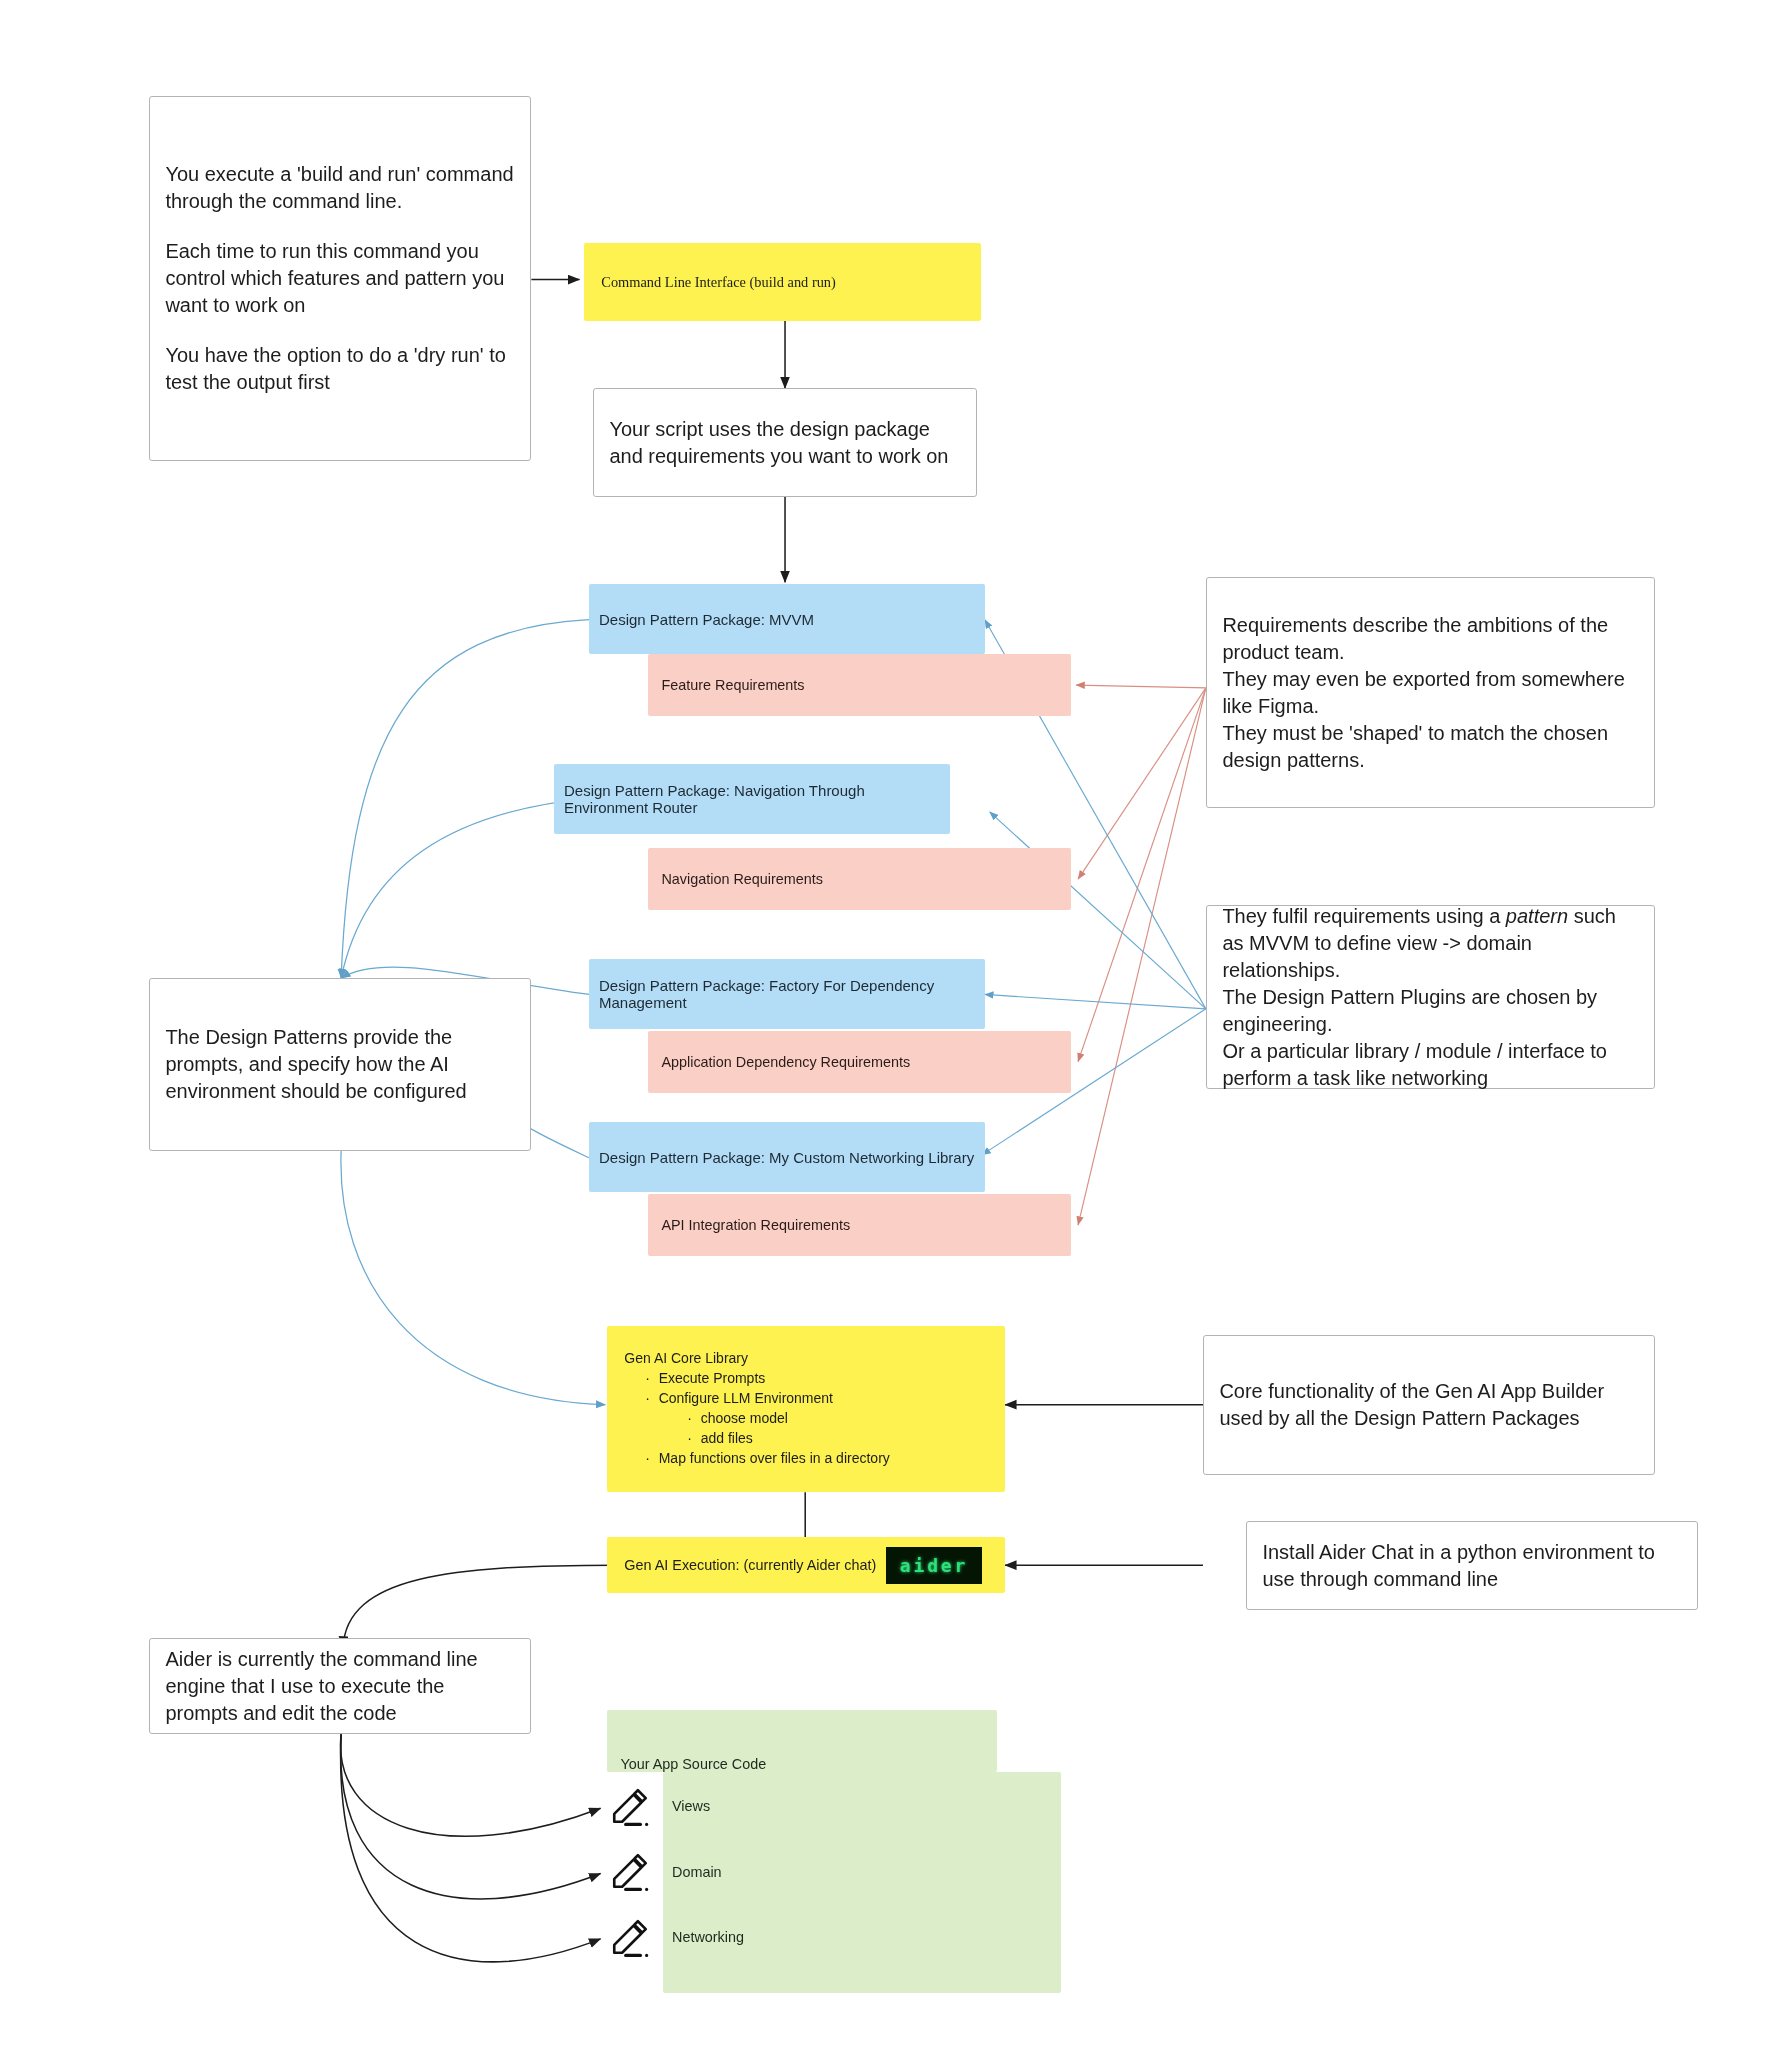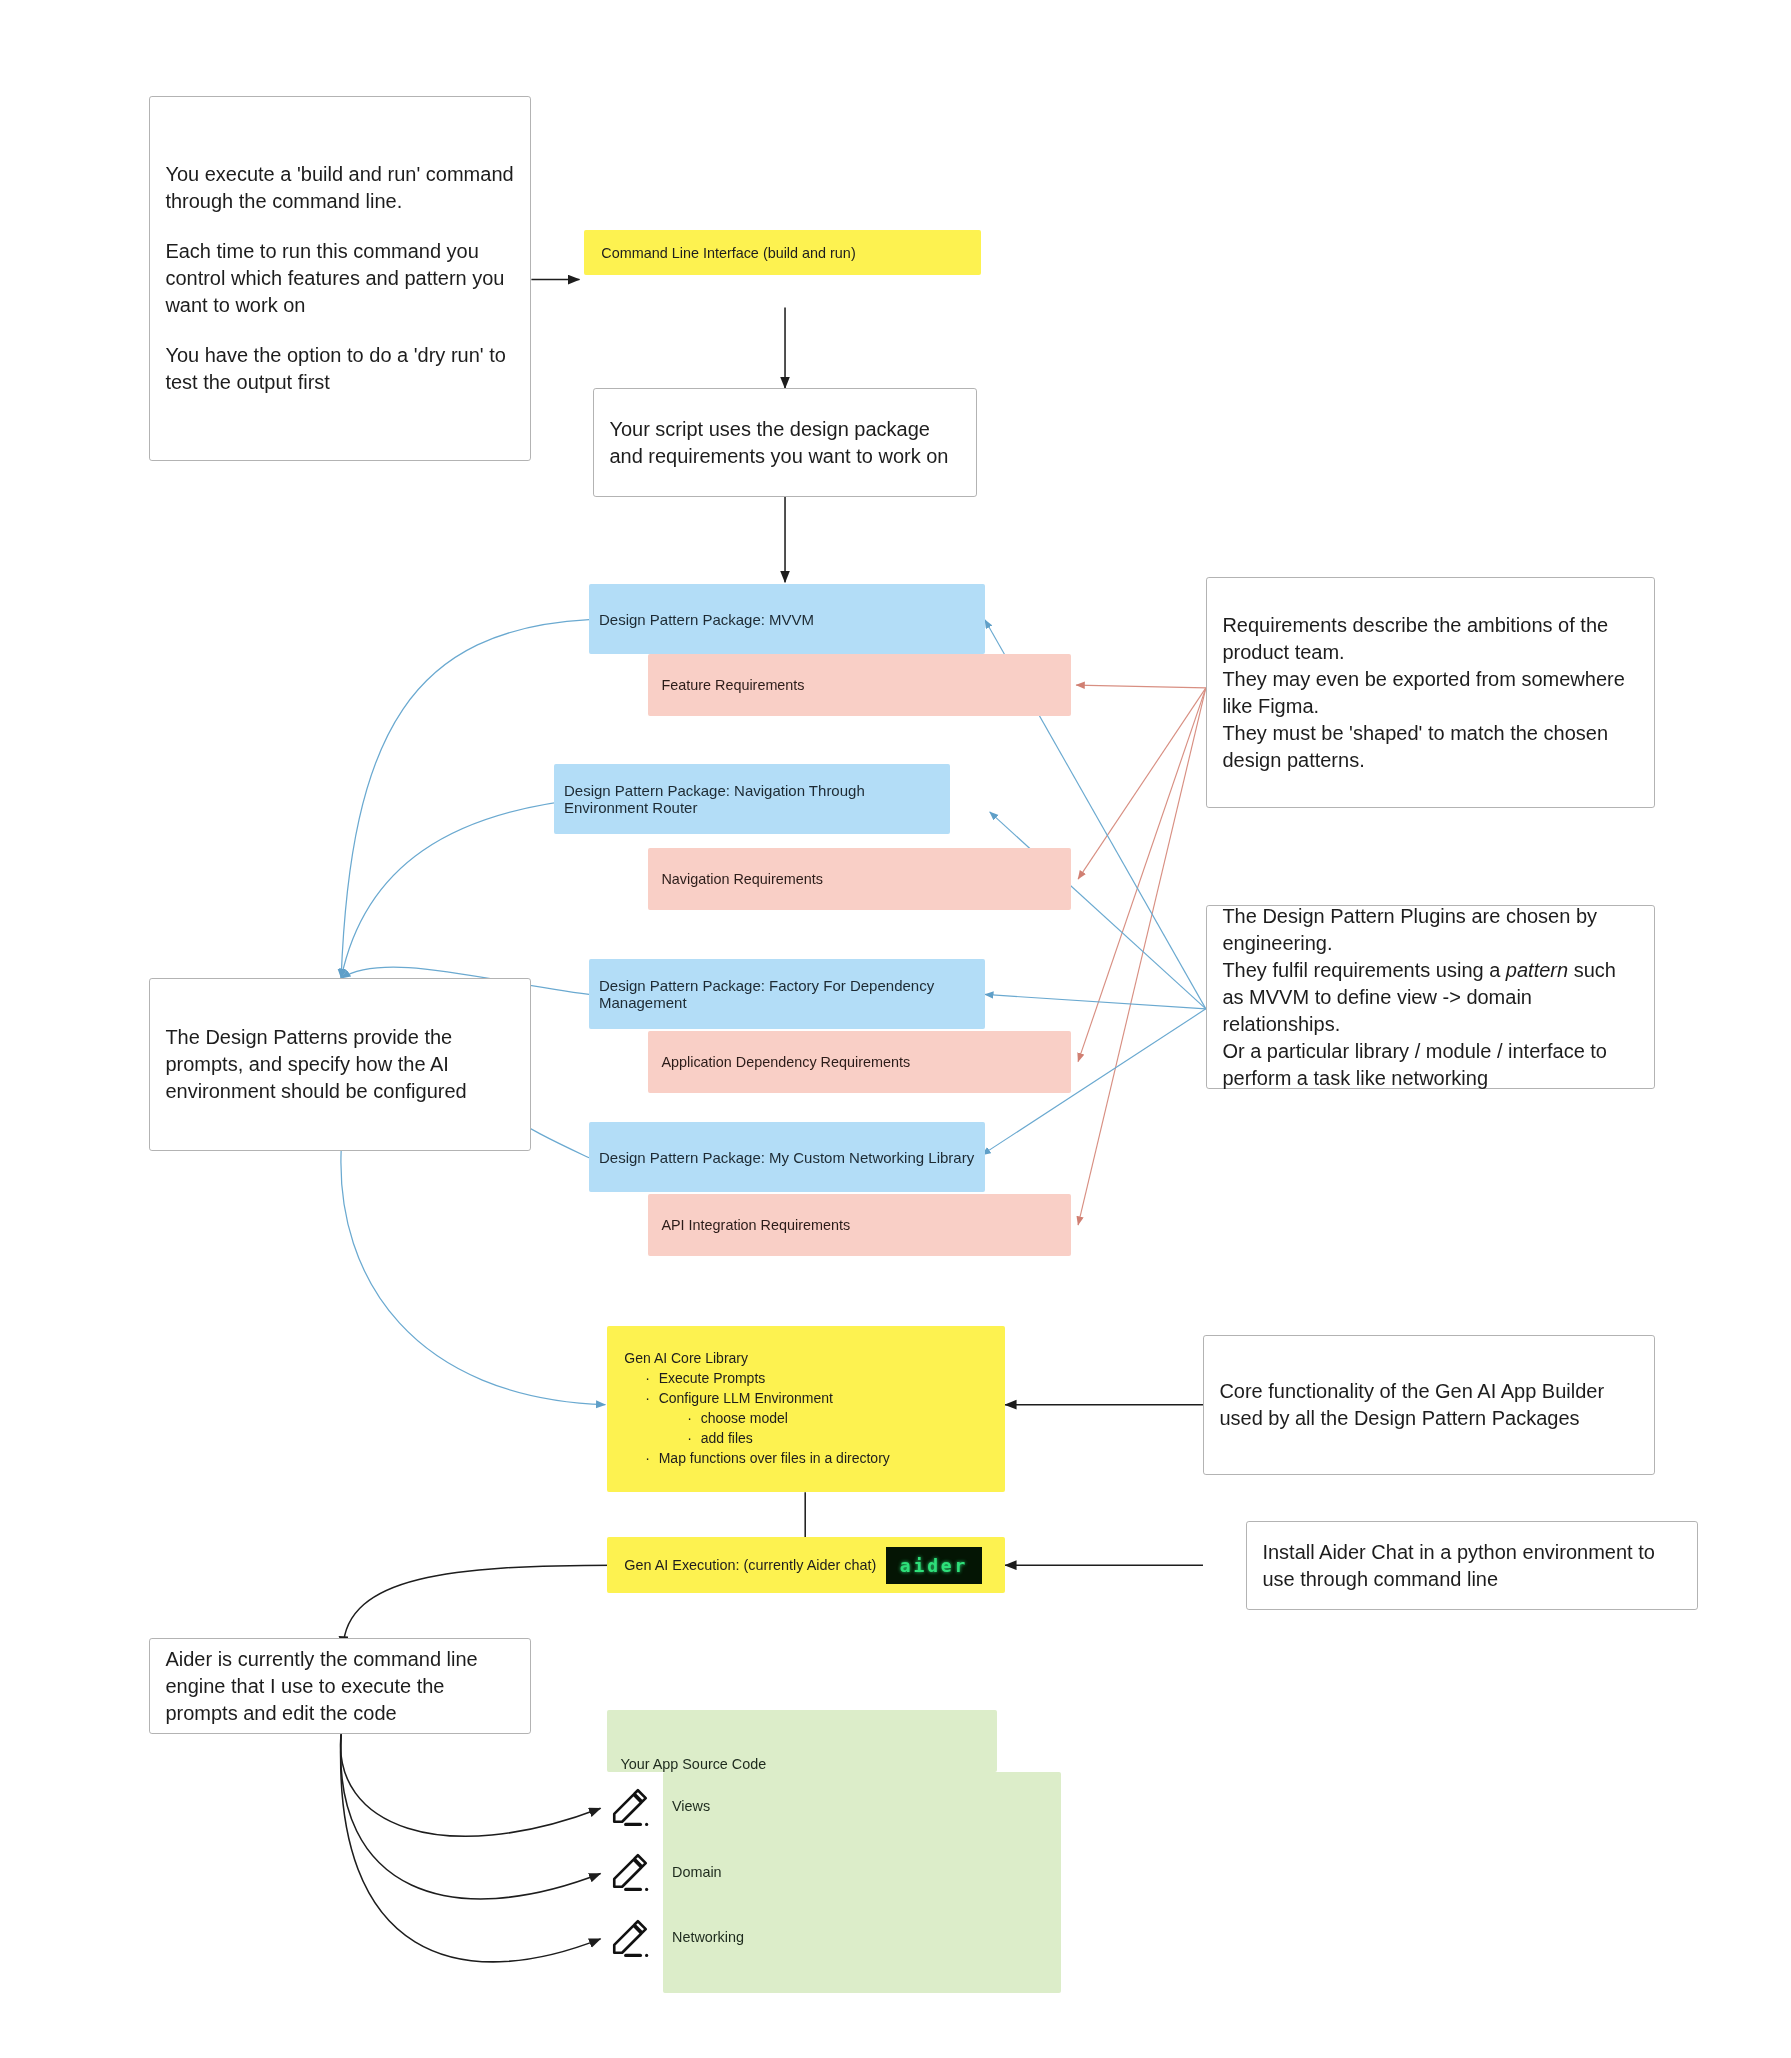--- a/index.html
+++ b/index.html
@@ -178,21 +178,21 @@
   </svg>
 
   <div class="node note" style="left:149px; top:96px; width:382px; height:365px;">
     <div class="lines">
       <p>You execute a 'build and run' command through the command line.</p>
       <p class="gap">Each time to run this command you control which features and pattern you want to work on</p>
       <p class="gap">You have the option to do a 'dry run' to test the output first</p>
     </div>
   </div>
 
-  <div class="node yellow" style="left:584px; top:230px; width:397px; height:45px;">
+  <div class="node yellow" style="left:584px; top:243px; width:397px; height:78px;font-family:Liberation Serif, serif;">
     <span>Command Line Interface (build and run)</span>
   </div>
 
   <div class="node note" style="left:593px; top:388px; width:384px; height:109px; font-size:20px;">
     <div class="lines">
       <p>Your script uses the design package and requirements you want to work on</p>
     </div>
   </div>
 
   <div class="node blue" style="left:589px; top:584px; width:396px; height:70px;">
@@ -226,24 +226,24 @@
   <div class="node note" style="left:1206px; top:577px; width:449px; height:231px;">
     <div class="lines">
       <p>Requirements describe the ambitions of the product team.</p>
       <p>They may even be exported from somewhere like Figma.</p>
       <p>They must be 'shaped' to match the chosen design patterns.</p>
     </div>
   </div>
 
   <div class="node note" style="left:1206px; top:905px; width:449px; height:184px;">
     <div class="lines">
-      <p>The Design Pattern Plugins are chosen by engineering.</p>
       <p>
         <span>They fulfil requirements using a </span><span class="ital">pattern</span><span> such as MVVM to define view -&gt; domain relationships.</span>
       </p>
+      <p>The Design Pattern Plugins are chosen by engineering.</p>
       <p>Or a particular library / module / interface to perform a task like networking</p>
     </div>
   </div>
 
   <div class="node note" style="left:149px; top:978px; width:382px; height:173px;">
     <div class="lines">
       <p>The Design Patterns provide the prompts, and specify how the AI environment should be configured</p>
     </div>
   </div>
 

